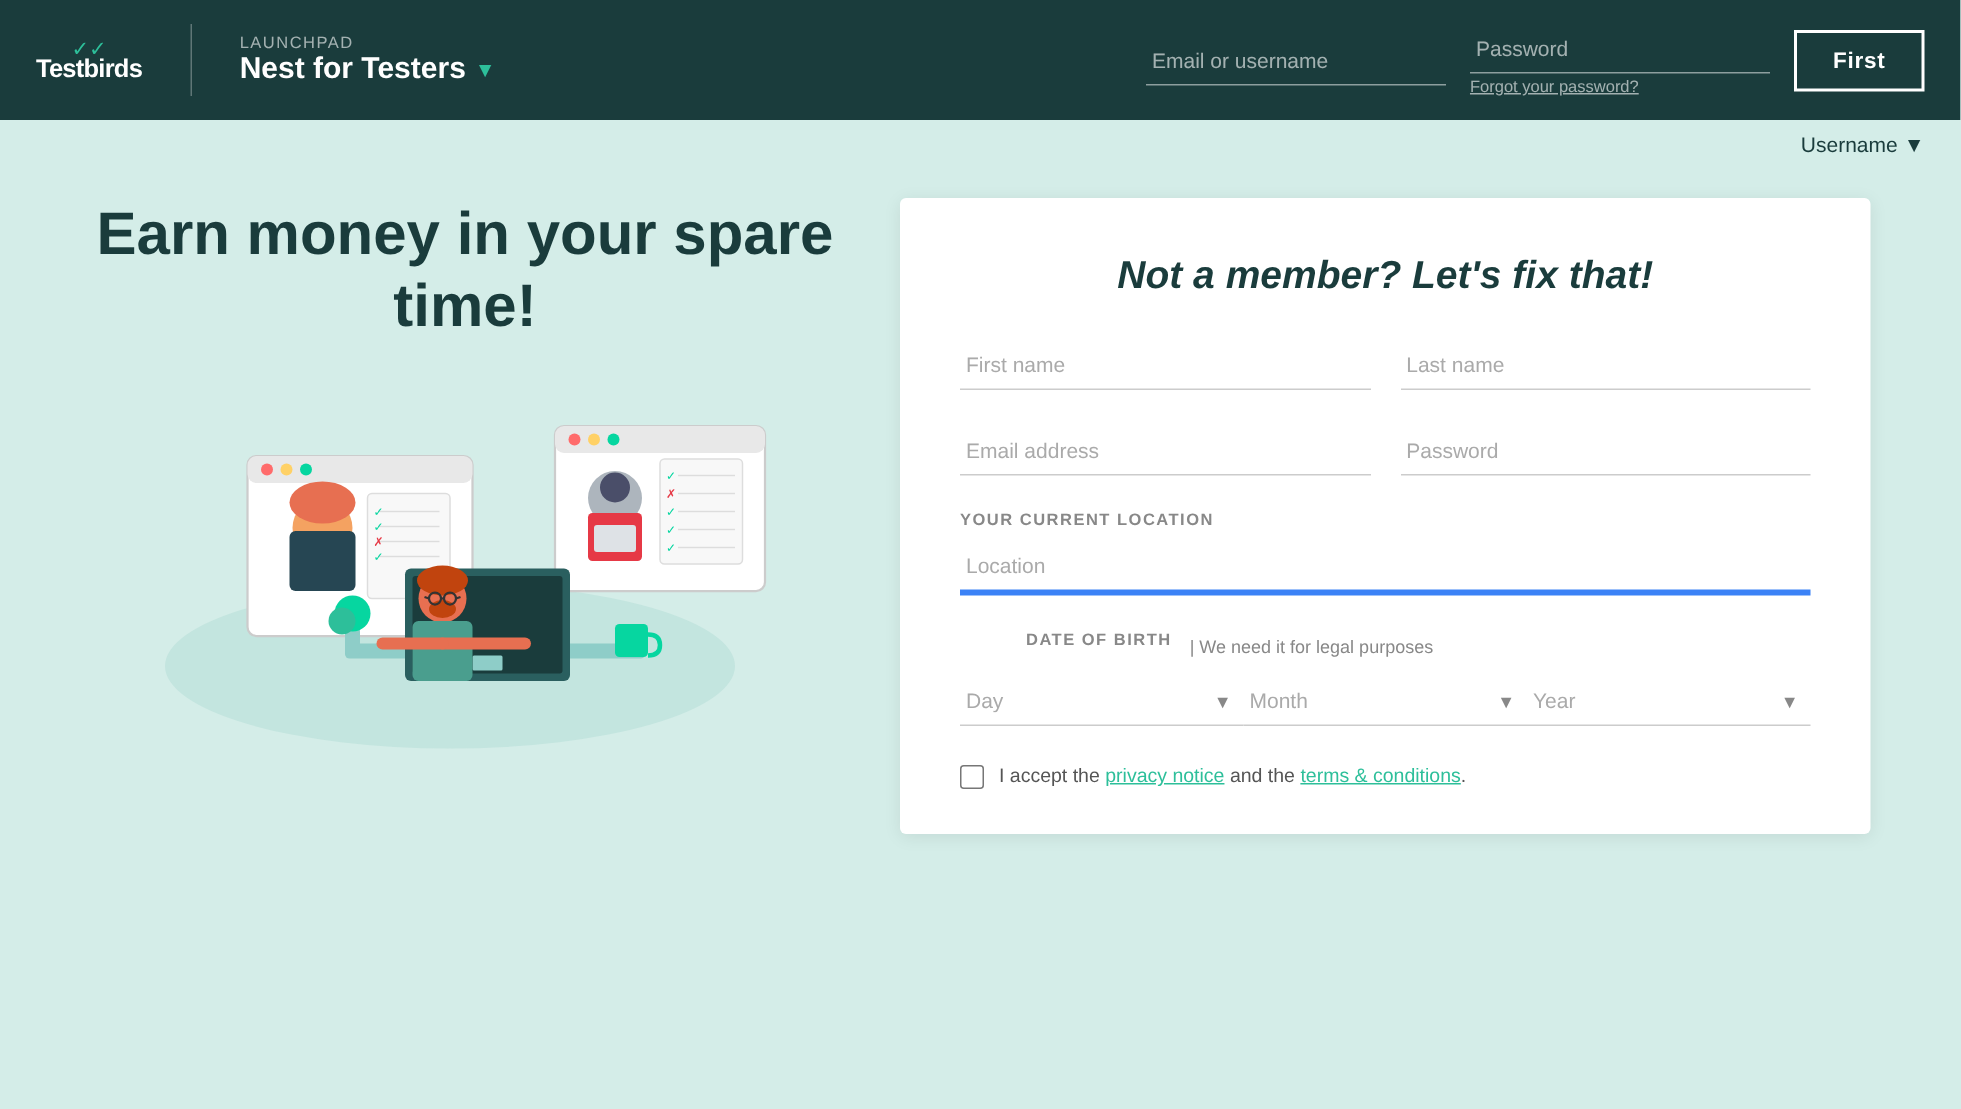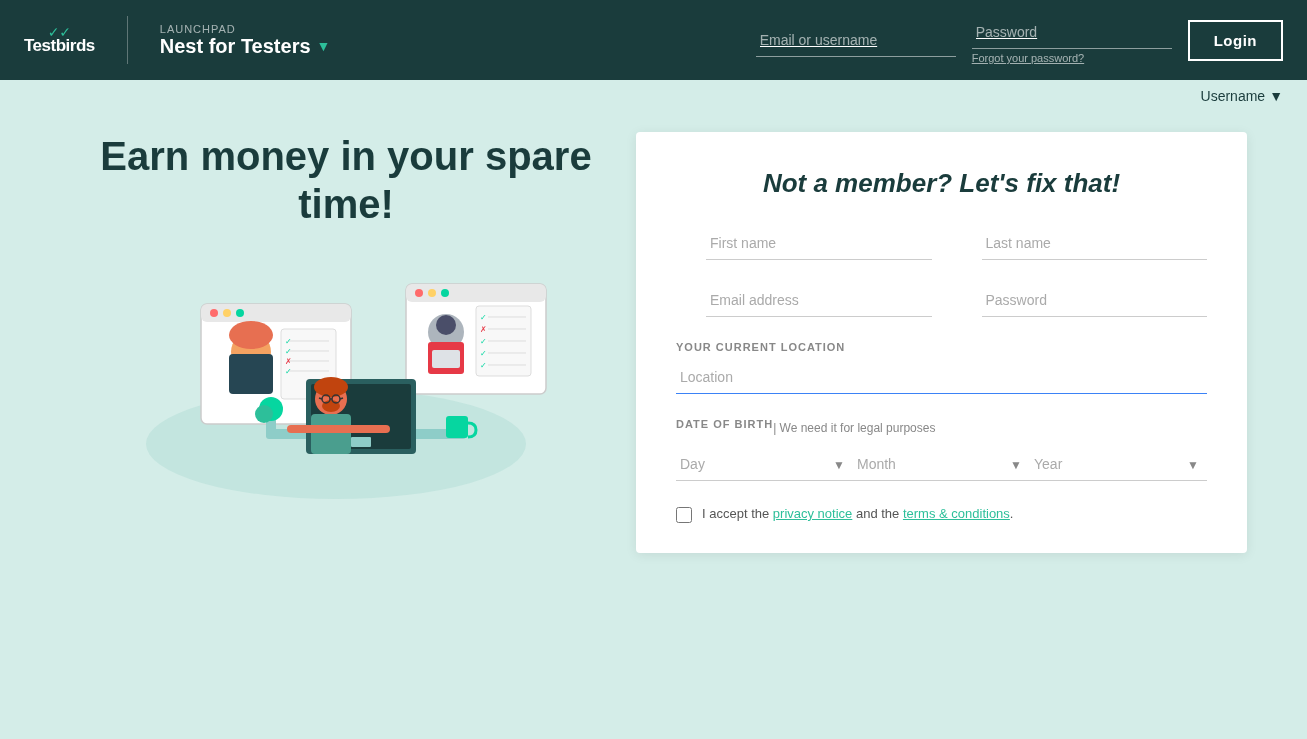--- a/index.html
+++ b/index.html
@@ -67,21 +67,20 @@
     }
     .nav-input {
       background: transparent;
       border: none;
       border-bottom: 1px solid rgba(255,255,255,0.5);
       color: white;
       padding: 8px 4px;
       font-size: 14px;
       width: 200px;
       outline: none;
-      text-decoration: underline;
     }
     .nav-input::placeholder { color: rgba(255,255,255,0.6); }
     .nav-password-wrap {
       position: relative;
       display: flex;
       flex-direction: column;
     }
     .nav-password-wrap .nav-input { width: 200px; }
     .forgot-pw {
       color: rgba(255,255,255,0.6);
@@ -124,21 +123,20 @@
       gap: 40px;
       align-items: flex-start;
     }
 
     
     .left-side {
       flex: 0 0 500px;
       display: flex;
       flex-direction: column;
       align-items: center;
-      margin-left: 36px;
     }
     .hero-title {
       color: #1a3c3c;
       font-size: 40px;
       font-weight: 800;
       text-align: center;
       margin-bottom: 16px;
       line-height: 1.2;
     }
     .hero-subtitle {
@@ -176,21 +174,20 @@
     .form-row {
       display: flex;
       gap: 20px;
       margin-bottom: 24px;
     }
     .form-field {
       flex: 1;
       display: flex;
       flex-direction: column;
       position: relative;
-      margin-left: 30px;
     }
     .form-field input {
       border: none;
       border-bottom: 1px solid #ccc;
       padding: 8px 4px;
       font-size: 14px;
       color: #333;
       outline: none;
       background: transparent;
       width: 100%;
@@ -208,32 +205,34 @@
       font-size: 11px;
       font-weight: 700;
       letter-spacing: 1px;
       color: #888;
       margin-bottom: 8px;
       text-transform: uppercase;
     }
     .location-field input {
       width: 100%;
       border: none;
-      border-bottom: 1px solid #3b82f6;
+      border-bottom: 4px solid #3b82f6;
       padding: 8px 4px;
       font-size: 14px;
       color: #333;
       outline: none;
     }
     .location-field input::placeholder { color: #aaa; }
     .dob-section { margin-top: 24px; }
     .dob-header {
       display: flex;
       align-items: center;
+      gap: 12px;
       margin-bottom: 10px;
+      margin-left: 44px;
     }
     .dob-note {
       color: #888;
       font-size: 12px;
     }
     .dob-selects {
       display: flex;
       gap: 0;
     }
     .dob-select-wrap {
@@ -309,21 +308,21 @@
     </div>
   </div>
   <div class="nav-right">
     <input class="nav-input" type="text" placeholder="Email or username" style="">
     <div class="nav-password-wrap">
       <input class="nav-input" type="password" placeholder="Password" style="">
       <div class="forgot-pw">
         <span>Forgot your password?</span>
       </div>
     </div>
-    <button class="login-btn">Login</button>
+    <button class="login-btn">First</button>
   </div>
 </nav>
 
 <div class="lang-bar">
   <div class="lang-select">
     <span>Username</span>
     <span>▼</span>
   </div>
 </div>
 

